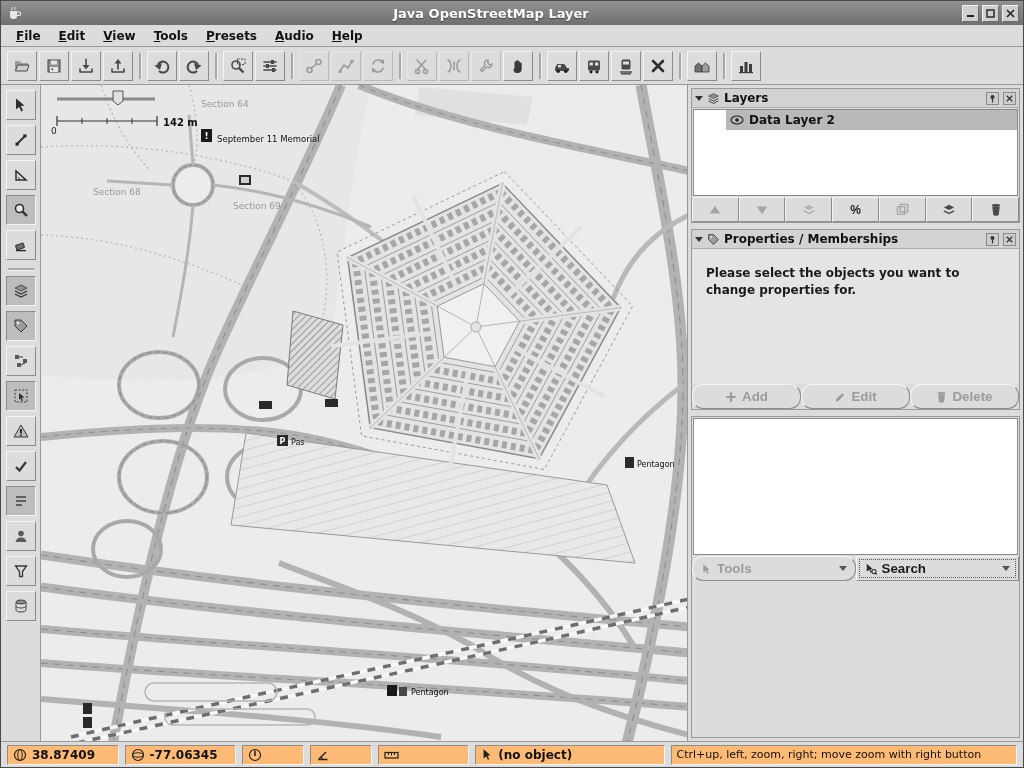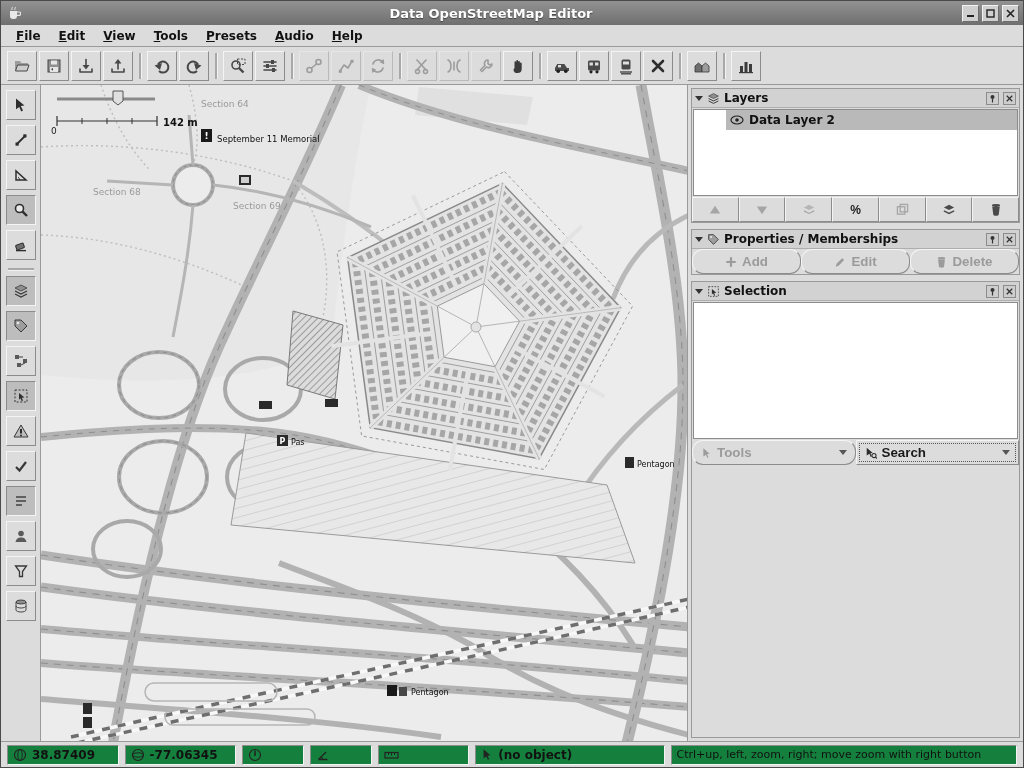--- a/index.html
+++ b/index.html
@@ -54,21 +54,21 @@
 
   .props-msg { height:135px; background:#e4e4e4; padding:16px 14px; font-weight:bold; color:#1a1a1a; line-height:1.45; }
   .sel-list { height:137px; background:#fff; border:1px solid #8c8c8c; margin:1px; }
   .cmd-list { flex:1 1 auto; background:#fff; border:1px solid #8c8c8c; margin:1px; min-height:40px; }
   .caret { width:0; height:0; border:4px solid transparent; border-top:5px solid #555; margin-left:auto; margin-top:4px; }
   .sel-btn { position:relative; padding:0 8px; }
   .sel-btn.focused { outline:1px dotted #555; outline-offset:-4px;align-items:center; }
 
   
   .statusbar { height:26px; flex:0 0 26px; background:#dcdcdc; border-top:1px solid #9a9a9a; display:flex; align-items:center; padding:0 6px; gap:6px; }
-  .sfield { height:20px; background:#15803d; border:1px solid; border-color:#8c8c8c #f4f4f4 #f4f4f4 #8c8c8c; display:flex; align-items:center; gap:5px; padding:0 5px; font-weight:bold; color:#111; white-space:nowrap; }
+  .sfield { height:20px; background:#fdba74; border:1px solid; border-color:#8c8c8c #f4f4f4 #f4f4f4 #8c8c8c; display:flex; align-items:center; gap:5px; padding:0 5px; font-weight:bold; color:#111; white-space:nowrap; }
   .sfield.lat { width:112px; } .sfield.lon { width:112px; }
   .sfield.small { width:62px; } .sfield.med { width:92px; }
   .sfield.obj { width:190px; }
   .sfield.help { margin-left:auto; width:348px; font-weight:normal; font-size:11px; color:#111; }
 
   .ic  { stroke:#474747; fill:none; stroke-width:1.6; stroke-linecap:round; stroke-linejoin:round; }
   .icf { fill:#474747; stroke:none; }
   .icgf{ fill:#9d9d9d; stroke:none; }
 </style>
 </head>
@@ -77,21 +77,21 @@
 <div class="window">
 
   <div class="titlebar">
     <span class="appicon">
       <svg width="14" height="14" viewBox="0 0 14 14">
           <path d="M3 5h7v5a3 3 0 0 1-3 3H6a3 3 0 0 1-3-3z" fill="#e8e8e8"></path>
           <path d="M10 6h2a1.6 1.6 0 0 1 0 3.4h-2" fill="none" stroke="#e8e8e8" stroke-width="1.2"></path>
           <path d="M5 1c1 1-1 1.6 0 3M8 1c1 1-1 1.6 0 3" stroke="#e8e8e8" fill="none"></path>
         </svg>
     </span>
-    <span class="title">Data OpenStreetMap Editor</span>
+    <span class="title">Java OpenStreetMap Layer</span>
     <span class="winbtn">
         <svg width="9" height="9" viewBox="0 0 9 9">
           <line x1="1" y1="7" x2="8" y2="7" stroke="#222" stroke-width="2"></line>
         </svg>
       </span>
     <span class="winbtn">
         <svg width="9" height="9" viewBox="0 0 9 9">
           <rect x="1" y="1" width="7" height="7" fill="none" stroke="#222" stroke-width="1.4"></rect>
         </svg>
       </span>
@@ -646,20 +646,21 @@
                 <circle cx="4.5" cy="3" r="2" fill="#333"></circle>
                 <line x1="4.5" y1="5" x2="4.5" y2="8.5" stroke="#333" stroke-width="1.2"></line>
               </svg>
             </span>
           <span class="mini-btn">
               <svg width="7" height="7" viewBox="0 0 9 9">
                 <path d="M1 1 8 8M8 1 1 8" stroke="#333" stroke-width="1.6"></path>
               </svg>
             </span>
         </div>
+        <div class="props-msg">Please select the objects you want to change properties for.</div>
         <div class="btnrow">
           <button class="pbtn disabled">
             <svg width="12" height="12" viewBox="0 0 14 14">
                 <path d="M7 1.5v11M1.5 7h11" stroke="#9b9b9b" stroke-width="2.6"></path>
               </svg>
             <span class="blabel">Add</span>
           </button>
           <button class="pbtn disabled">
             <svg width="12" height="12" viewBox="0 0 14 14">
                 <polygon points="2,12.5 3,9 9.5,2.5 11.8,4.8 5.3,11.3" fill="#9b9b9b"></polygon>
@@ -670,40 +671,20 @@
             <svg width="11" height="12" viewBox="0 0 14 16">
                 <ellipse cx="7" cy="3" rx="5" ry="1.8" fill="#9b9b9b"></ellipse>
                 <path d="M2.4 4.5 3.6 14c0 1 1.6 1.6 3.4 1.6s3.4-.6 3.4-1.6l1.2-9.5" fill="#9b9b9b"></path>
               </svg>
             <span class="blabel">Delete</span>
           </button>
         </div>
       </div>
 
       <div class="panel">
-        <div class="panel-header">
-          <span class="collapse"></span>
-          <svg width="13" height="13" viewBox="0 0 16 16">
-              <rect x="2" y="2" width="12" height="12" fill="none" stroke="#383838" stroke-dasharray="2 1.6"></rect>
-              <polygon points="6,5 11.5,9.5 8.8,9.8 10,12.6 8.8,13.2 7.5,10.3 6,11.8" fill="#2e2e2e"></polygon>
-            </svg>
-          <span class="ptitle">Selection</span>
-          <span class="spacer"></span>
-          <span class="mini-btn">
-              <svg width="9" height="9" viewBox="0 0 9 9">
-                <circle cx="4.5" cy="3" r="2" fill="#333"></circle>
-                <line x1="4.5" y1="5" x2="4.5" y2="8.5" stroke="#333" stroke-width="1.2"></line>
-              </svg>
-            </span>
-          <span class="mini-btn">
-              <svg width="7" height="7" viewBox="0 0 9 9">
-                <path d="M1 1 8 8M8 1 1 8" stroke="#333" stroke-width="1.6"></path>
-              </svg>
-            </span>
-        </div>
         <div class="sel-list"></div>
         <div class="btnrow">
           <button class="pbtn sel-btn disabled">
             <svg width="11" height="12" viewBox="0 0 14 14">
                 <polygon points="3,1 11,8 7.6,8.4 9.6,12.4 8,13.2 6.3,9.2 3,11.5" fill="#9b9b9b"></polygon>
               </svg>
             <span class="blabel">Tools</span>
             <span class="caret"></span>
           </button>
           <button class="pbtn sel-btn focused">

